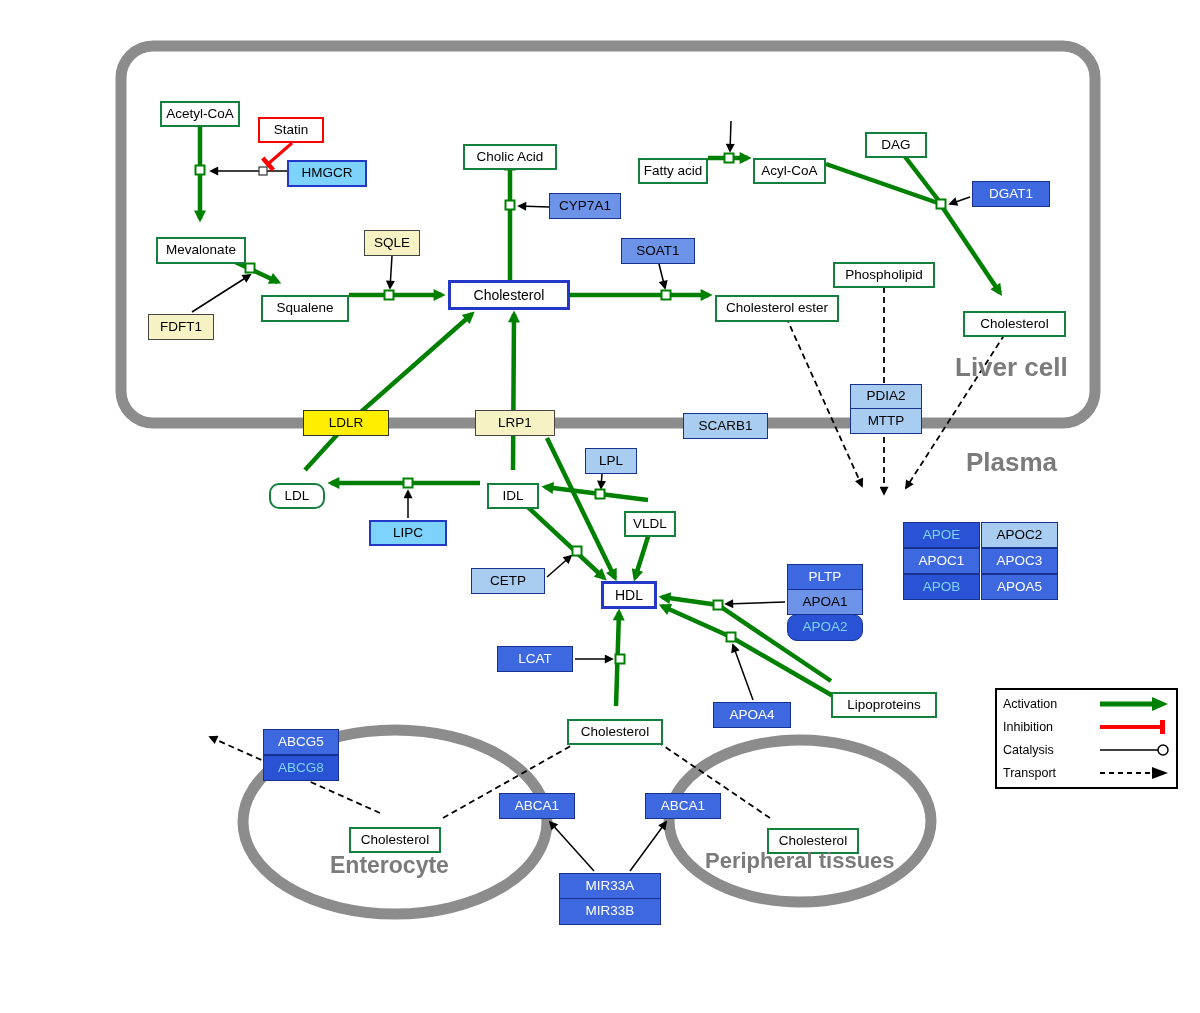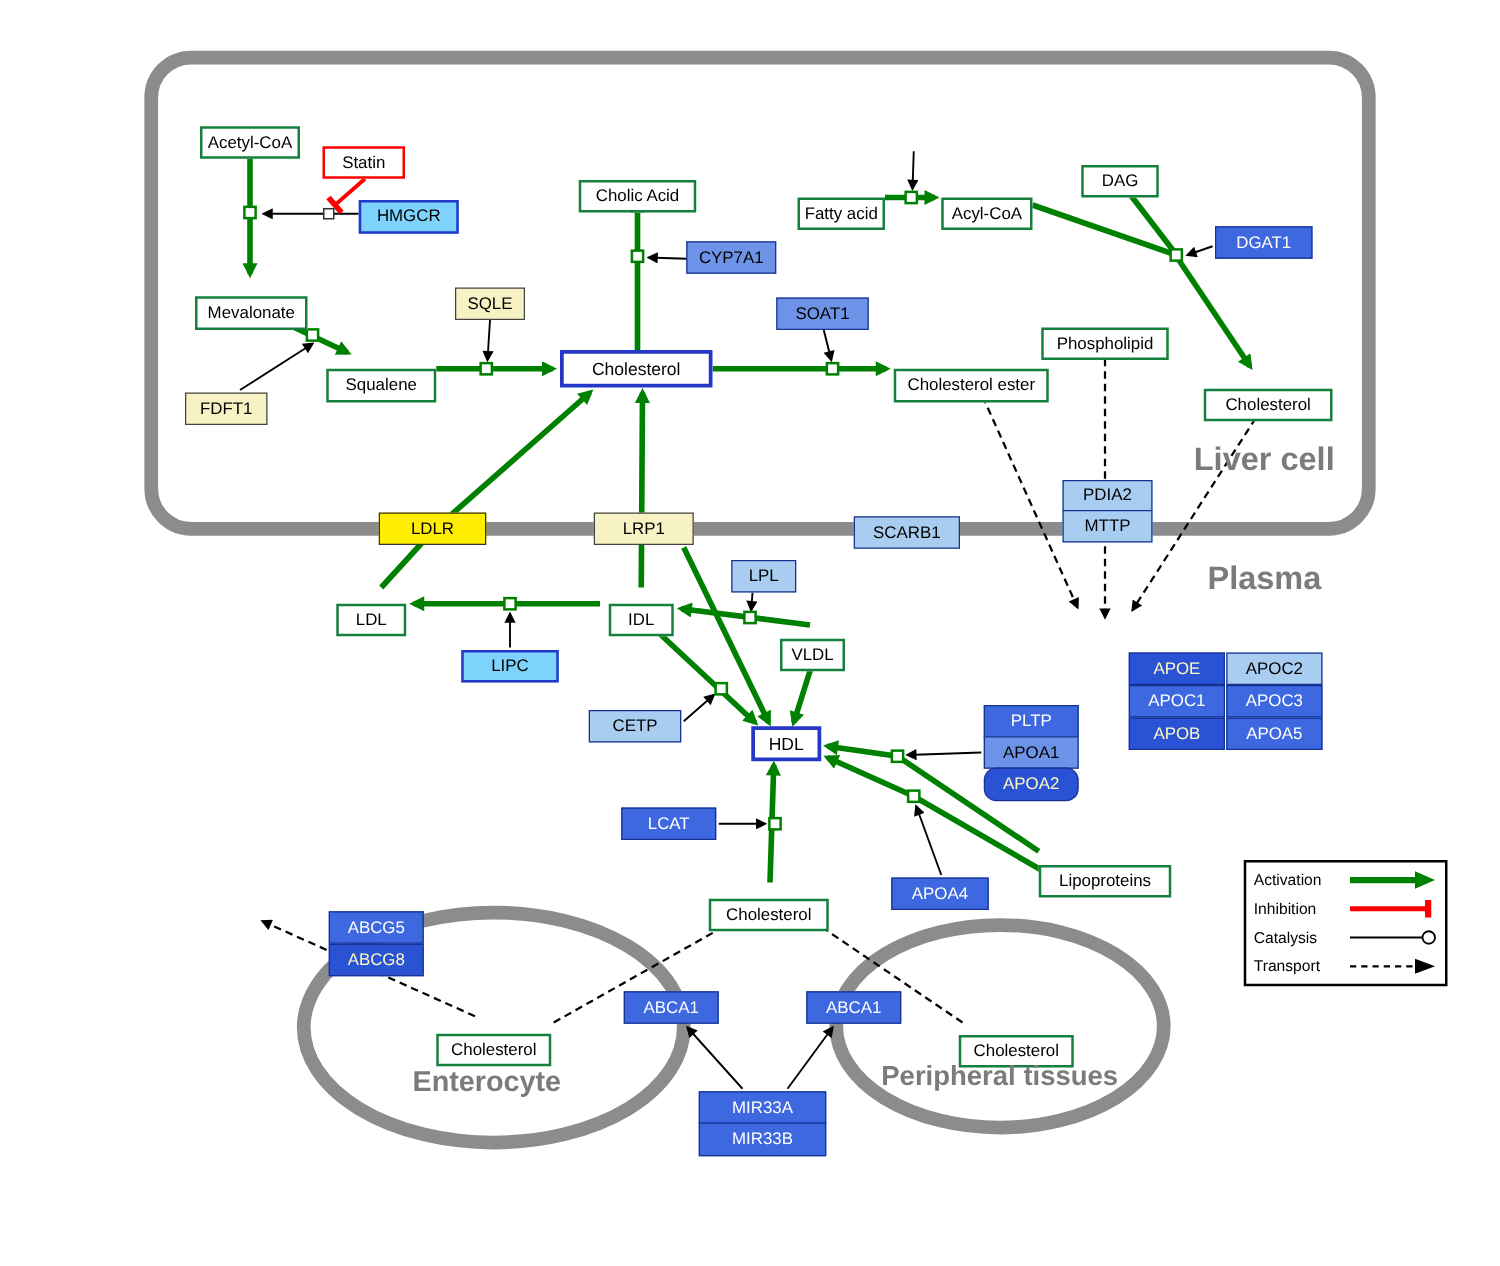--- a/index.html
+++ b/index.html
@@ -7,26 +7,26 @@
   #edges{position:absolute;left:0;top:0;}
   .pbox{position:absolute;display:flex;align-items:center;justify-content:center;
         box-sizing:border-box;font-size:13.5px;text-align:center;line-height:1.05;
         background:#fff;color:#000;}
   .wb{border:2px solid #15803d;margin-top:13px;}
   .wbthick{border:3px solid #2438c8;font-size:14px;}
   .redb{border:2.5px solid #ff0000;}
   .yellow{background:#7dd3fc;border:2px solid #2438c8;}
   .yellowk{background:#ffee00;border:1.5px solid #333;}
   .paley{background:#f6f2c4;border:1.5px solid #444;}
-  .b1{background:#2a52d4;border:1.5px solid #16318f;color:#fef9c3;}
+  .b1{background:#2a52d4;border:1.5px solid #16318f;color:#7dd3fc;}
   .b2{background:#3d68e0;border:1.5px solid #16318f;color:#fff;}
   .b3{background:#6d93e8;border:1.5px solid #16318f;color:#000;}
   .b4{background:#a8cdf0;border:1.5px solid #16318f;color:#000;}
   .gray-label{position:absolute;color:#7b7b7b;font-weight:bold;}
-  #legend{position:absolute;left:995px;top:688px;width:163px;height:101px;background:#fff;
+  #legend{position:absolute;left:995px;top:688px;width:183px;height:101px;background:#fff;
           border:2px solid #000;box-sizing:border-box;display:flex;flex-direction:column;
           justify-content:space-around;padding:3px 6px;}
   .legend-row{display:flex;align-items:center;justify-content:space-between;height:20px;}
   .legend-row span{font-size:12.5px;color:#000;}
 </style>
 </head>
 <body>
 
 <div id="canvas">
 
@@ -136,21 +136,21 @@
 <div class="pbox wb" style="left:753px;top:145px;width:73px;height:26px;">Acyl-CoA</div>
 <div class="pbox wb" style="left:865px;top:119px;width:62px;height:26px;">DAG</div>
 <div class="pbox b2" style="left:972px;top:181px;width:78px;height:26px;">DGAT1</div>
 <div class="pbox wb" style="left:833px;top:249px;width:102px;height:26px;">Phospholipid</div>
 <div class="pbox wb" style="left:963px;top:298px;width:103px;height:26px;">Cholesterol</div>
 <div class="pbox b4" style="left:850px;top:384px;width:72px;height:25px;">PDIA2</div>
 <div class="pbox b4" style="left:850px;top:408px;width:72px;height:26px;">MTTP</div>
 <div class="pbox yellowk" style="left:303px;top:410px;width:86px;height:26px;">LDLR</div>
 <div class="pbox paley" style="left:475px;top:410px;width:80px;height:26px;">LRP1</div>
 <div class="pbox b4" style="left:683px;top:413px;width:85px;height:26px;">SCARB1</div>
-<div class="pbox wb" style="left:269px;top:470px;width:56px;height:26px;">LDL</div>
+<div class="pbox wb" style="left:269px;top:470px;width:56px;height:26px;border-radius:10px;">LDL</div>
 <div class="pbox wb" style="left:487px;top:470px;width:52px;height:26px;">IDL</div>
 <div class="pbox yellow" style="left:369px;top:520px;width:78px;height:26px;">LIPC</div>
 <div class="pbox b4" style="left:585px;top:448px;width:52px;height:26px;">LPL</div>
 <div class="pbox wb" style="left:624px;top:498px;width:52px;height:26px;text-align:right;">VLDL</div>
 <div class="pbox b4" style="left:471px;top:568px;width:74px;height:26px;">CETP</div>
 <div class="pbox wbthick" style="left:601px;top:581px;width:56px;height:28px;">HDL</div>
 <div class="pbox b2" style="left:497px;top:646px;width:76px;height:26px;">LCAT</div>
 <div class="pbox b2" style="left:787px;top:564px;width:76px;height:26px;">PLTP</div>
 <div class="pbox b3" style="left:787px;top:589px;width:76px;height:26px;">APOA1</div>
 <div class="pbox b1" style="left:787px;top:614px;width:76px;height:27px;border-radius:10px;">APOA2</div>

